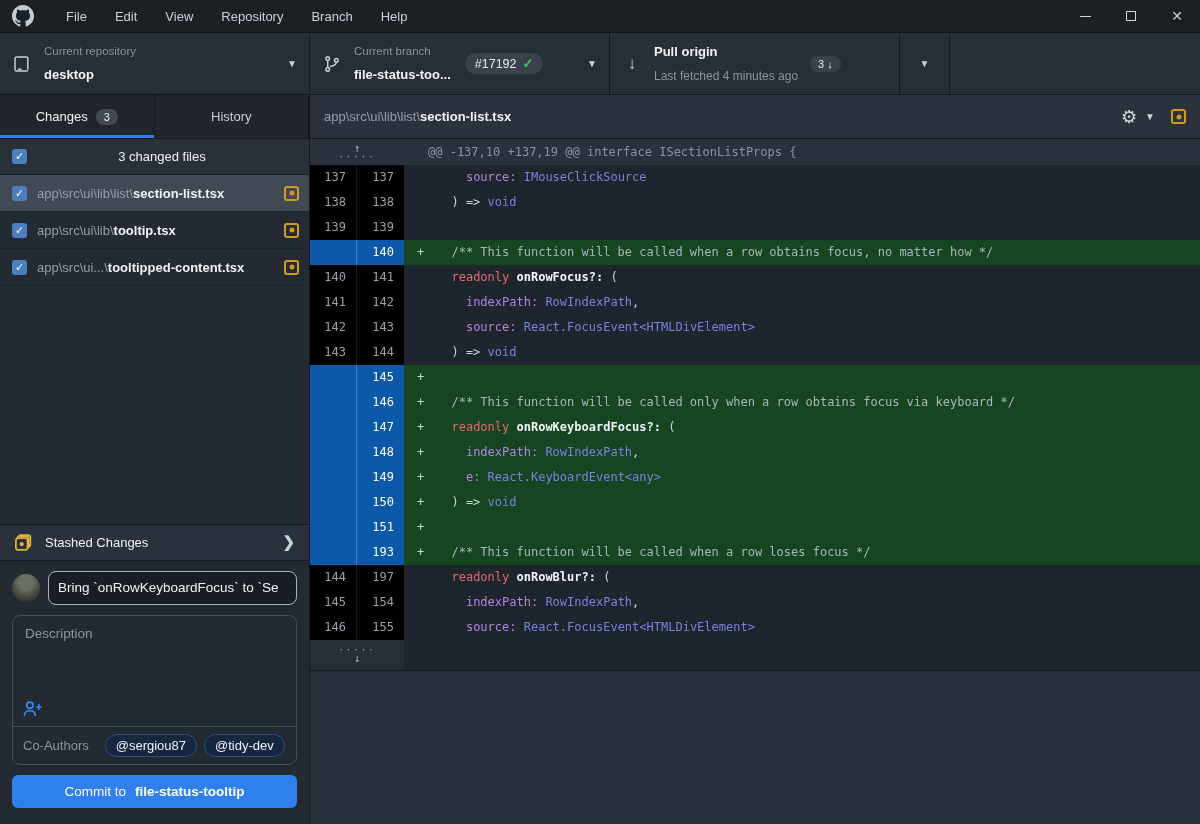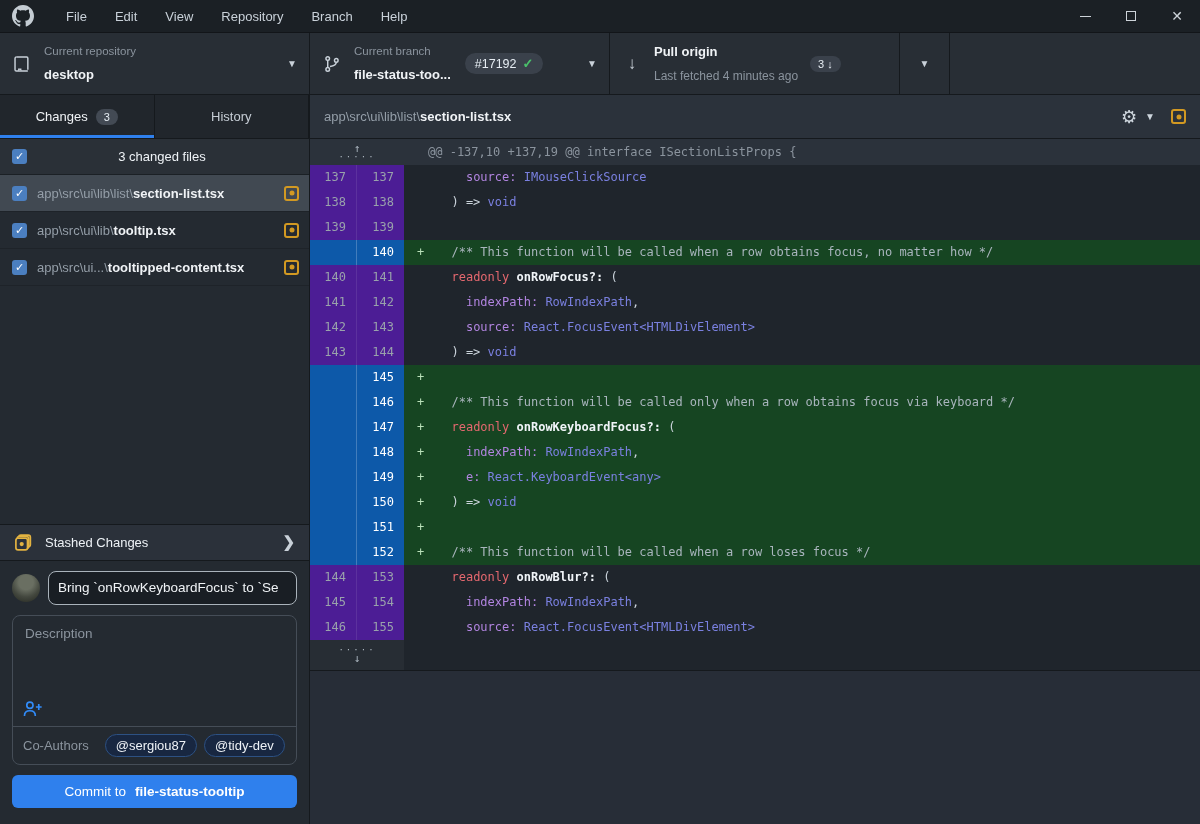--- a/index.html
+++ b/index.html
@@ -82,21 +82,21 @@
   .diff-path { flex:1; white-space:nowrap; overflow:hidden; }
   .hdr-icons { display:flex; align-items:center; gap:8px; }
   .gear { font-size:18px; color:#cdd5dc; line-height:1; }
   .hdr-chev { color:#cdd5dc; font-size:10px; }
 
   .diff-body { font-family:"DejaVu Sans Mono","Liberation Mono",monospace; font-size:12px; }
   .drow { display:flex; height:25px; line-height:25px; }
   .hunk-row { height:26px; line-height:26px; background:#2b323b; color:#8b949e; }
   .g-hunk { width:94px; flex:0 0 94px; display:flex; flex-direction:column; align-items:center; justify-content:center; color:#aab4be; }
   .hunk-text { padding-left:24px; white-space:pre; }
-  .gut { width:47px; flex:0 0 47px; background:#4c1d95; color:#99a2ab; text-align:right; padding-right:10px; }
+  .gut { width:47px; flex:0 0 47px; background:#000000; color:#99a2ab; text-align:right; padding-right:10px; }
   .gut.old { border-right:1px solid rgba(255,255,255,0.09); }
   .drow.add .gut { background:#0d59a9; color:#ffffff; }
   .drow.add .gut.old { border-right:1px solid rgba(255,255,255,0.22); }
   .marker { width:33px; flex:0 0 33px; text-align:center; color:#b9e0b9; }
   .code { flex:1; white-space:pre; overflow:hidden; }
   .drow.add .rowbg { background:#164522; }
   .rowbg { display:flex; flex:1; min-width:0; }
   .expand-row { height:30px; line-height:12px; }
   .g-exp { width:94px; flex:0 0 94px; background:#272d34; display:flex; flex-direction:column; align-items:center; justify-content:center; color:#aab4be; }
   .dots { font-size:9px; letter-spacing:2px; line-height:7px; }
@@ -411,29 +411,29 @@
           <div class="drow add">
             <span class="gut old"></span>
             <span class="gut new">151</span>
             <span class="rowbg">
               <span class="marker">+</span>
               <span class="code"></span>
             </span>
           </div>
           <div class="drow add">
             <span class="gut old"></span>
-            <span class="gut new">152</span>
+            <span class="gut new">193</span>
             <span class="rowbg">
               <span class="marker">+</span>
               <span class="code"><span class="tok-plain">  </span><span class="tok-comment">/** This function will be called when a row loses focus */</span></span>
             </span>
           </div>
           <div class="drow ctx">
             <span class="gut old">144</span>
-            <span class="gut new">153</span>
+            <span class="gut new">197</span>
             <span class="rowbg">
               <span class="marker"></span>
               <span class="code"><span class="tok-plain">  </span><span class="tok-red">readonly </span><span class="tok-bold">onRowBlur?:</span><span class="tok-plain"> (</span></span>
             </span>
           </div>
           <div class="drow ctx">
             <span class="gut old">145</span>
             <span class="gut new">154</span>
             <span class="rowbg">
               <span class="marker"></span>

